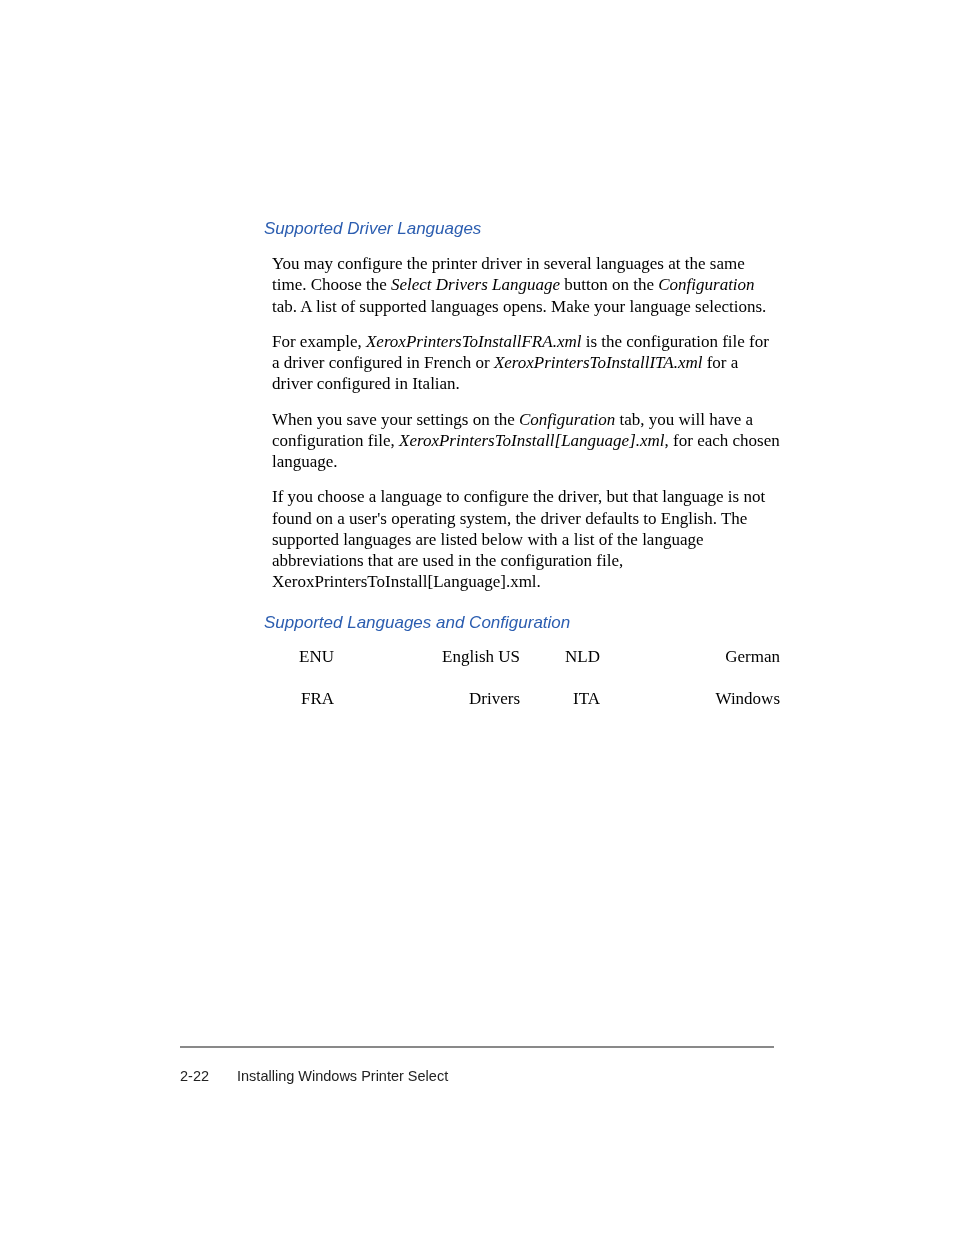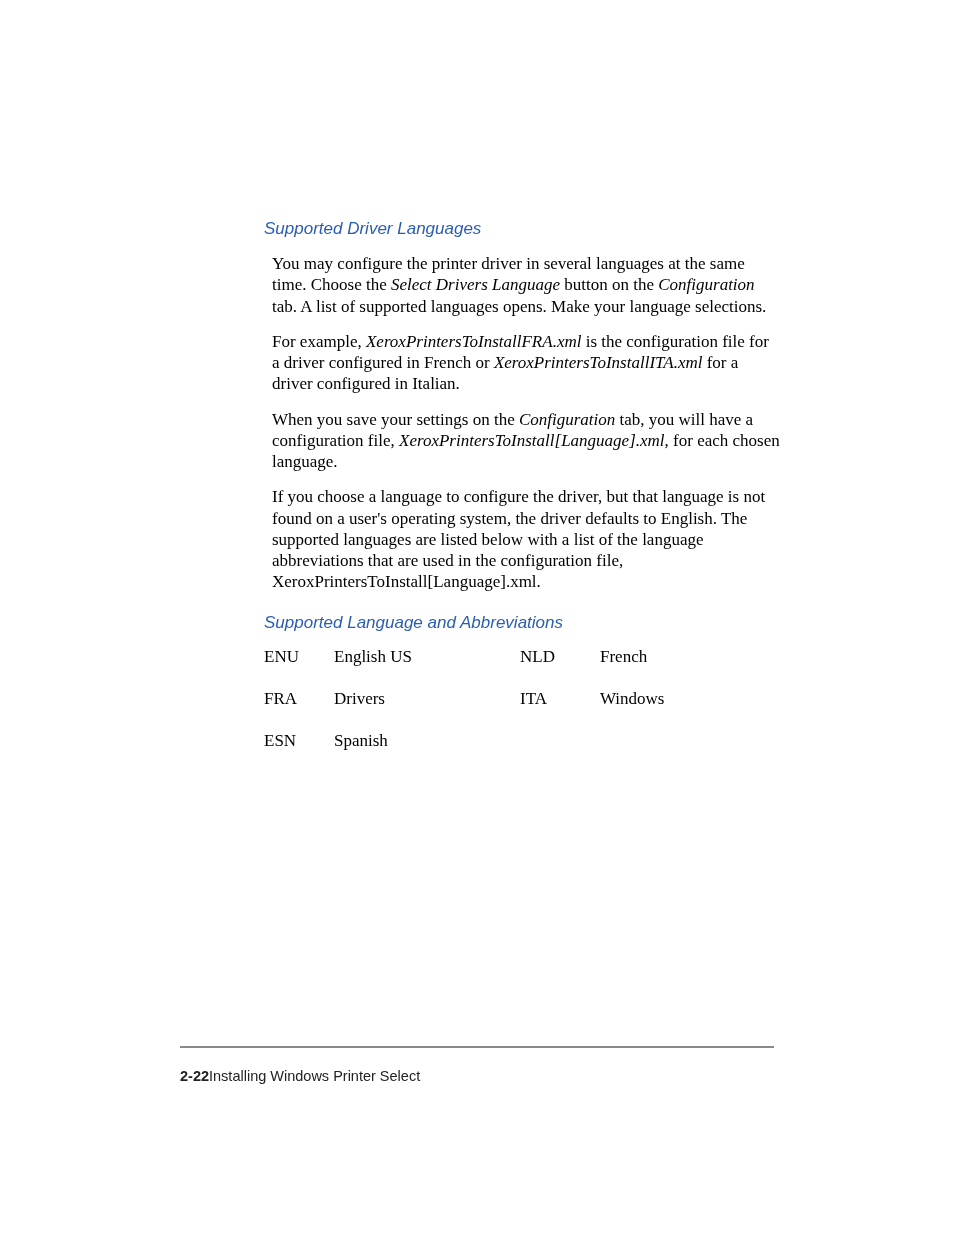--- a/index.html
+++ b/index.html
@@ -36,20 +36,21 @@
     line-height: 1.25;
     margin: 0 0 14px 8px;
   }
   .italic {
     font-style: italic;
   }
   .lang-table {
     margin-top: 14px;
     width: 100%;
     font-size: 17px;
+    text-align: right;
   }
   .lang-row {
     display: flex;
     margin-bottom: 22px;
   }
   .lang-row .abbr1 { width: 70px; }
   .lang-row .name1 { width: 186px; }
   .lang-row .abbr2 { width: 80px; }
   .lang-row .name2 { flex: 1; }
   .footer-rule {
@@ -64,21 +65,21 @@
   .footer {
     position: absolute;
     left: 180px;
     top: 1068px;
     font-family: Arial, Helvetica, sans-serif;
     font-size: 14.5px;
     color: #222222;
   }
   .footer .pagenum {
     display: inline-block;
-    font-weight: bold;
+    margin-right: 28px;
   }
 </style>
 </head>
 <body>
 
 <div class="page">
 
   <div class="content">
 
     <div class="heading">Supported Driver Languages</div>
@@ -90,40 +91,34 @@
     <p class="body">
       <span>For example, </span><span class="italic">XeroxPrintersToInstallFRA.xml</span><span> is the configuration file for a driver configured in French or </span><span class="italic">XeroxPrintersToInstallITA.xml</span><span> for a driver configured in Italian.</span>
     </p>
 
     <p class="body">
       <span>When you save your settings on the </span><span class="italic">Configuration</span><span> tab, you will have a configuration file, </span><span class="italic">XeroxPrintersToInstall[Language].xml</span><span>, for each chosen language.</span>
     </p>
 
     <p class="body">If you choose a language to configure the driver, but that language is not found on a user's operating system, the driver defaults to English. The supported languages are listed below with a list of the language abbreviations that are used in the configuration file, XeroxPrintersToInstall[Language].xml.</p>
 
-    <div class="heading" style="margin-top:20px;">Supported Language and Abbreviations</div>
+    <div class="heading" style="margin-top:20px;">Supported Languages and Configuration</div>
 
     <div class="lang-table">
       <div class="lang-row">
         <div class="abbr1">ENU</div>
         <div class="name1">English US</div>
         <div class="abbr2">NLD</div>
-        <div class="name2">French</div>
+        <div class="name2">German</div>
       </div>
       <div class="lang-row">
         <div class="abbr1">FRA</div>
         <div class="name1">Drivers</div>
         <div class="abbr2">ITA</div>
         <div class="name2">Windows</div>
-      </div>
-      <div class="lang-row">
-        <div class="abbr1">ESN</div>
-        <div class="name1">Spanish</div>
-        <div class="abbr2"></div>
-        <div class="name2"></div>
       </div>
     </div>
 
   </div>
 
   <div class="footer-rule"></div>
   <div class="footer">
     <span class="pagenum">2-22</span><span>Installing Windows Printer Select</span>
   </div>
 

